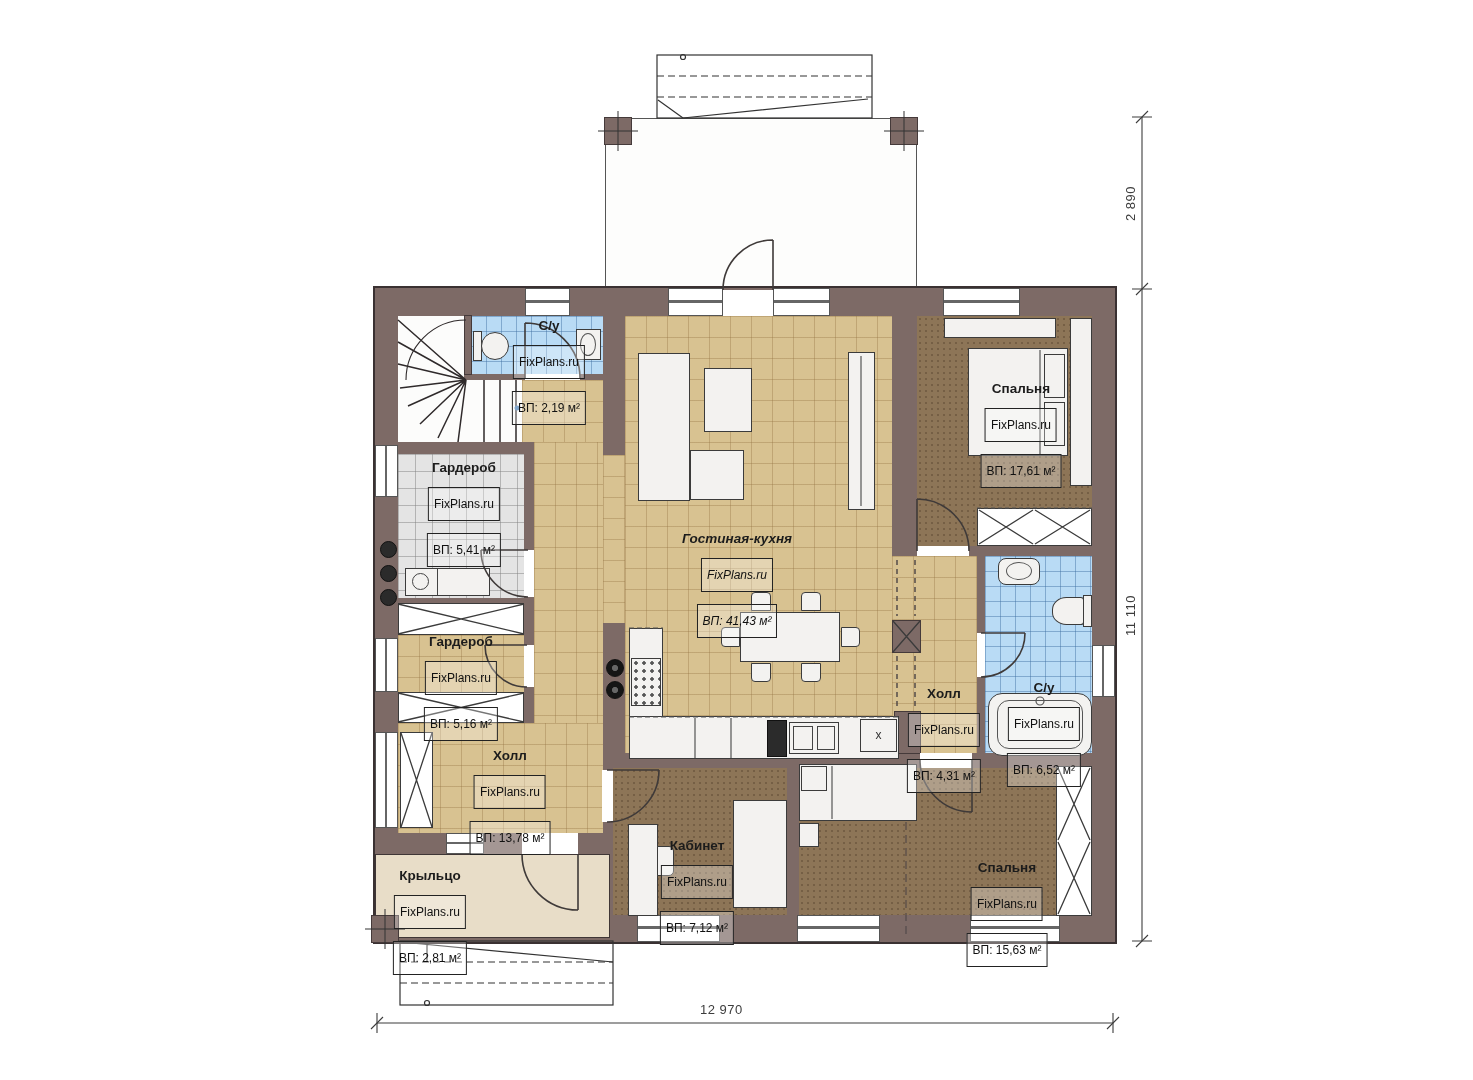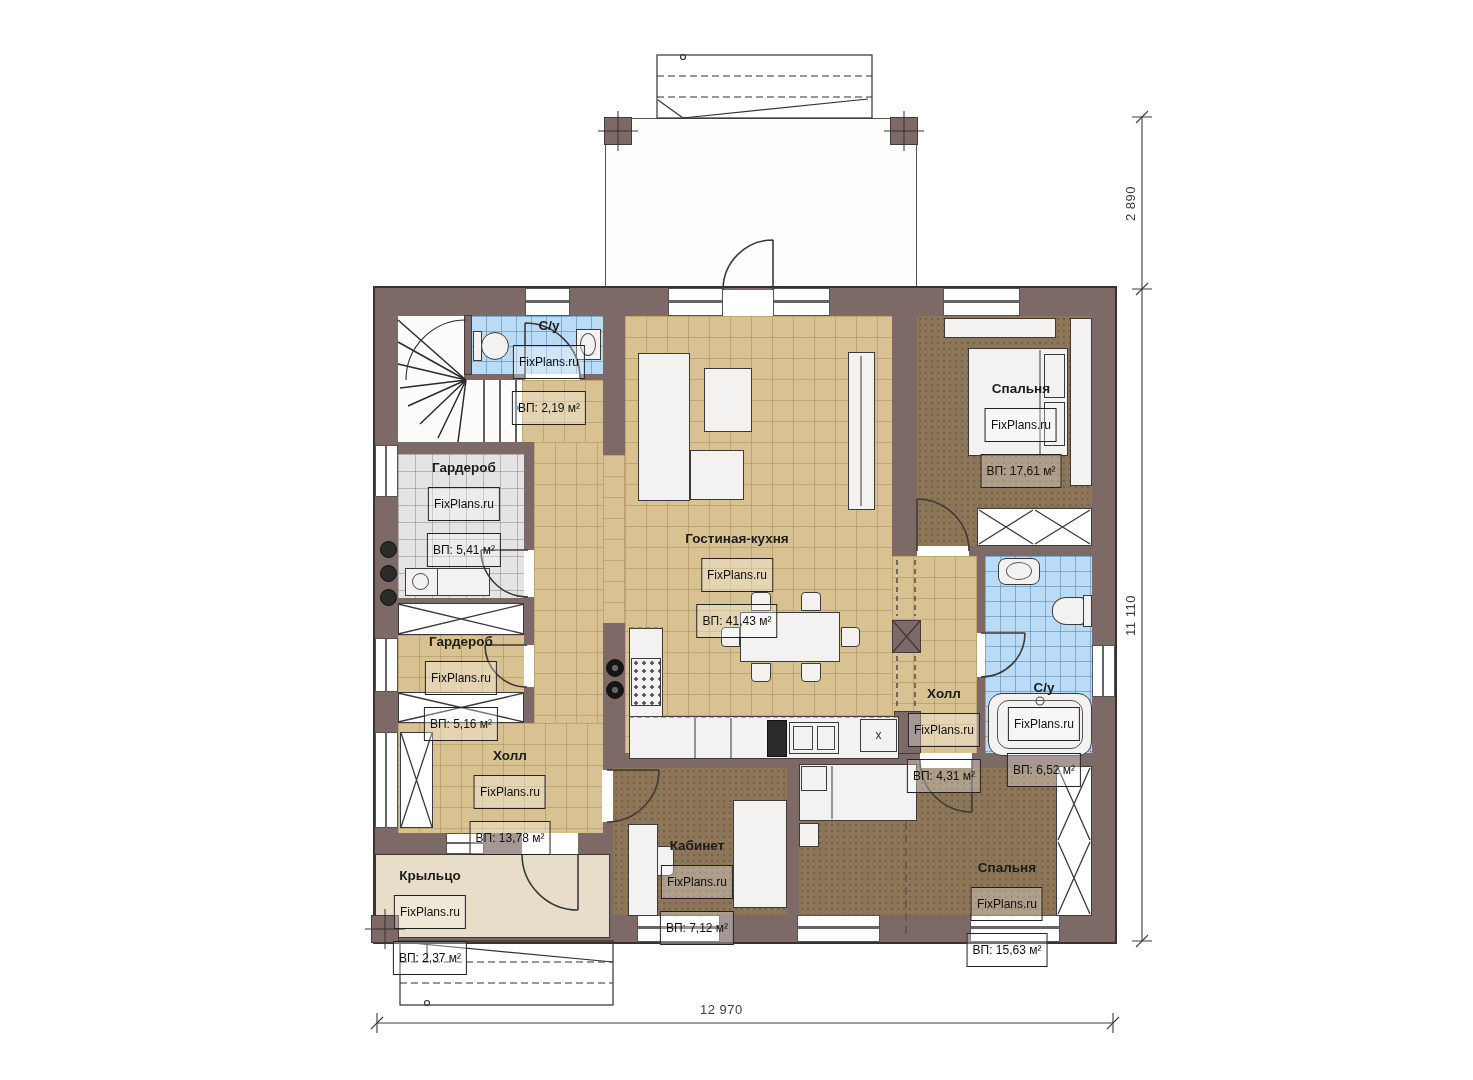--- a/index.html
+++ b/index.html
@@ -243,23 +243,23 @@
     <div class="lbox">ВП: 5,16 м²</div>
   </div>
   <div class="rlabel" style="left:510px;top:748px;">
     <div class="rname">Холл</div>
     <div class="lbox">FixPlans.ru</div>
     <div class="lbox">ВП: 13,78 м²</div>
   </div>
   <div class="rlabel" style="left:430px;top:868px;">
     <div class="rname">Крыльцо</div>
     <div class="lbox">FixPlans.ru</div>
-    <div class="lbox">ВП: 2,37 м²</div>
-  </div>
-  <div class="rlabel" style="left:737px;top:531px;">
+    <div class="lbox">ВП: 2,81 м²</div>
+  </div>
+  <div class="rlabel" style="left:737px;top:531px;font-style:italic;">
     <div class="rname">Гостиная-кухня</div>
     <div class="lbox">FixPlans.ru</div>
     <div class="lbox">ВП: 41,43 м²</div>
   </div>
   <div class="rlabel" style="left:1021px;top:381px;">
     <div class="rname">Спальня</div>
     <div class="lbox">FixPlans.ru</div>
     <div class="lbox">ВП: 17,61 м²</div>
   </div>
   <div class="rlabel" style="left:944px;top:686px;">

